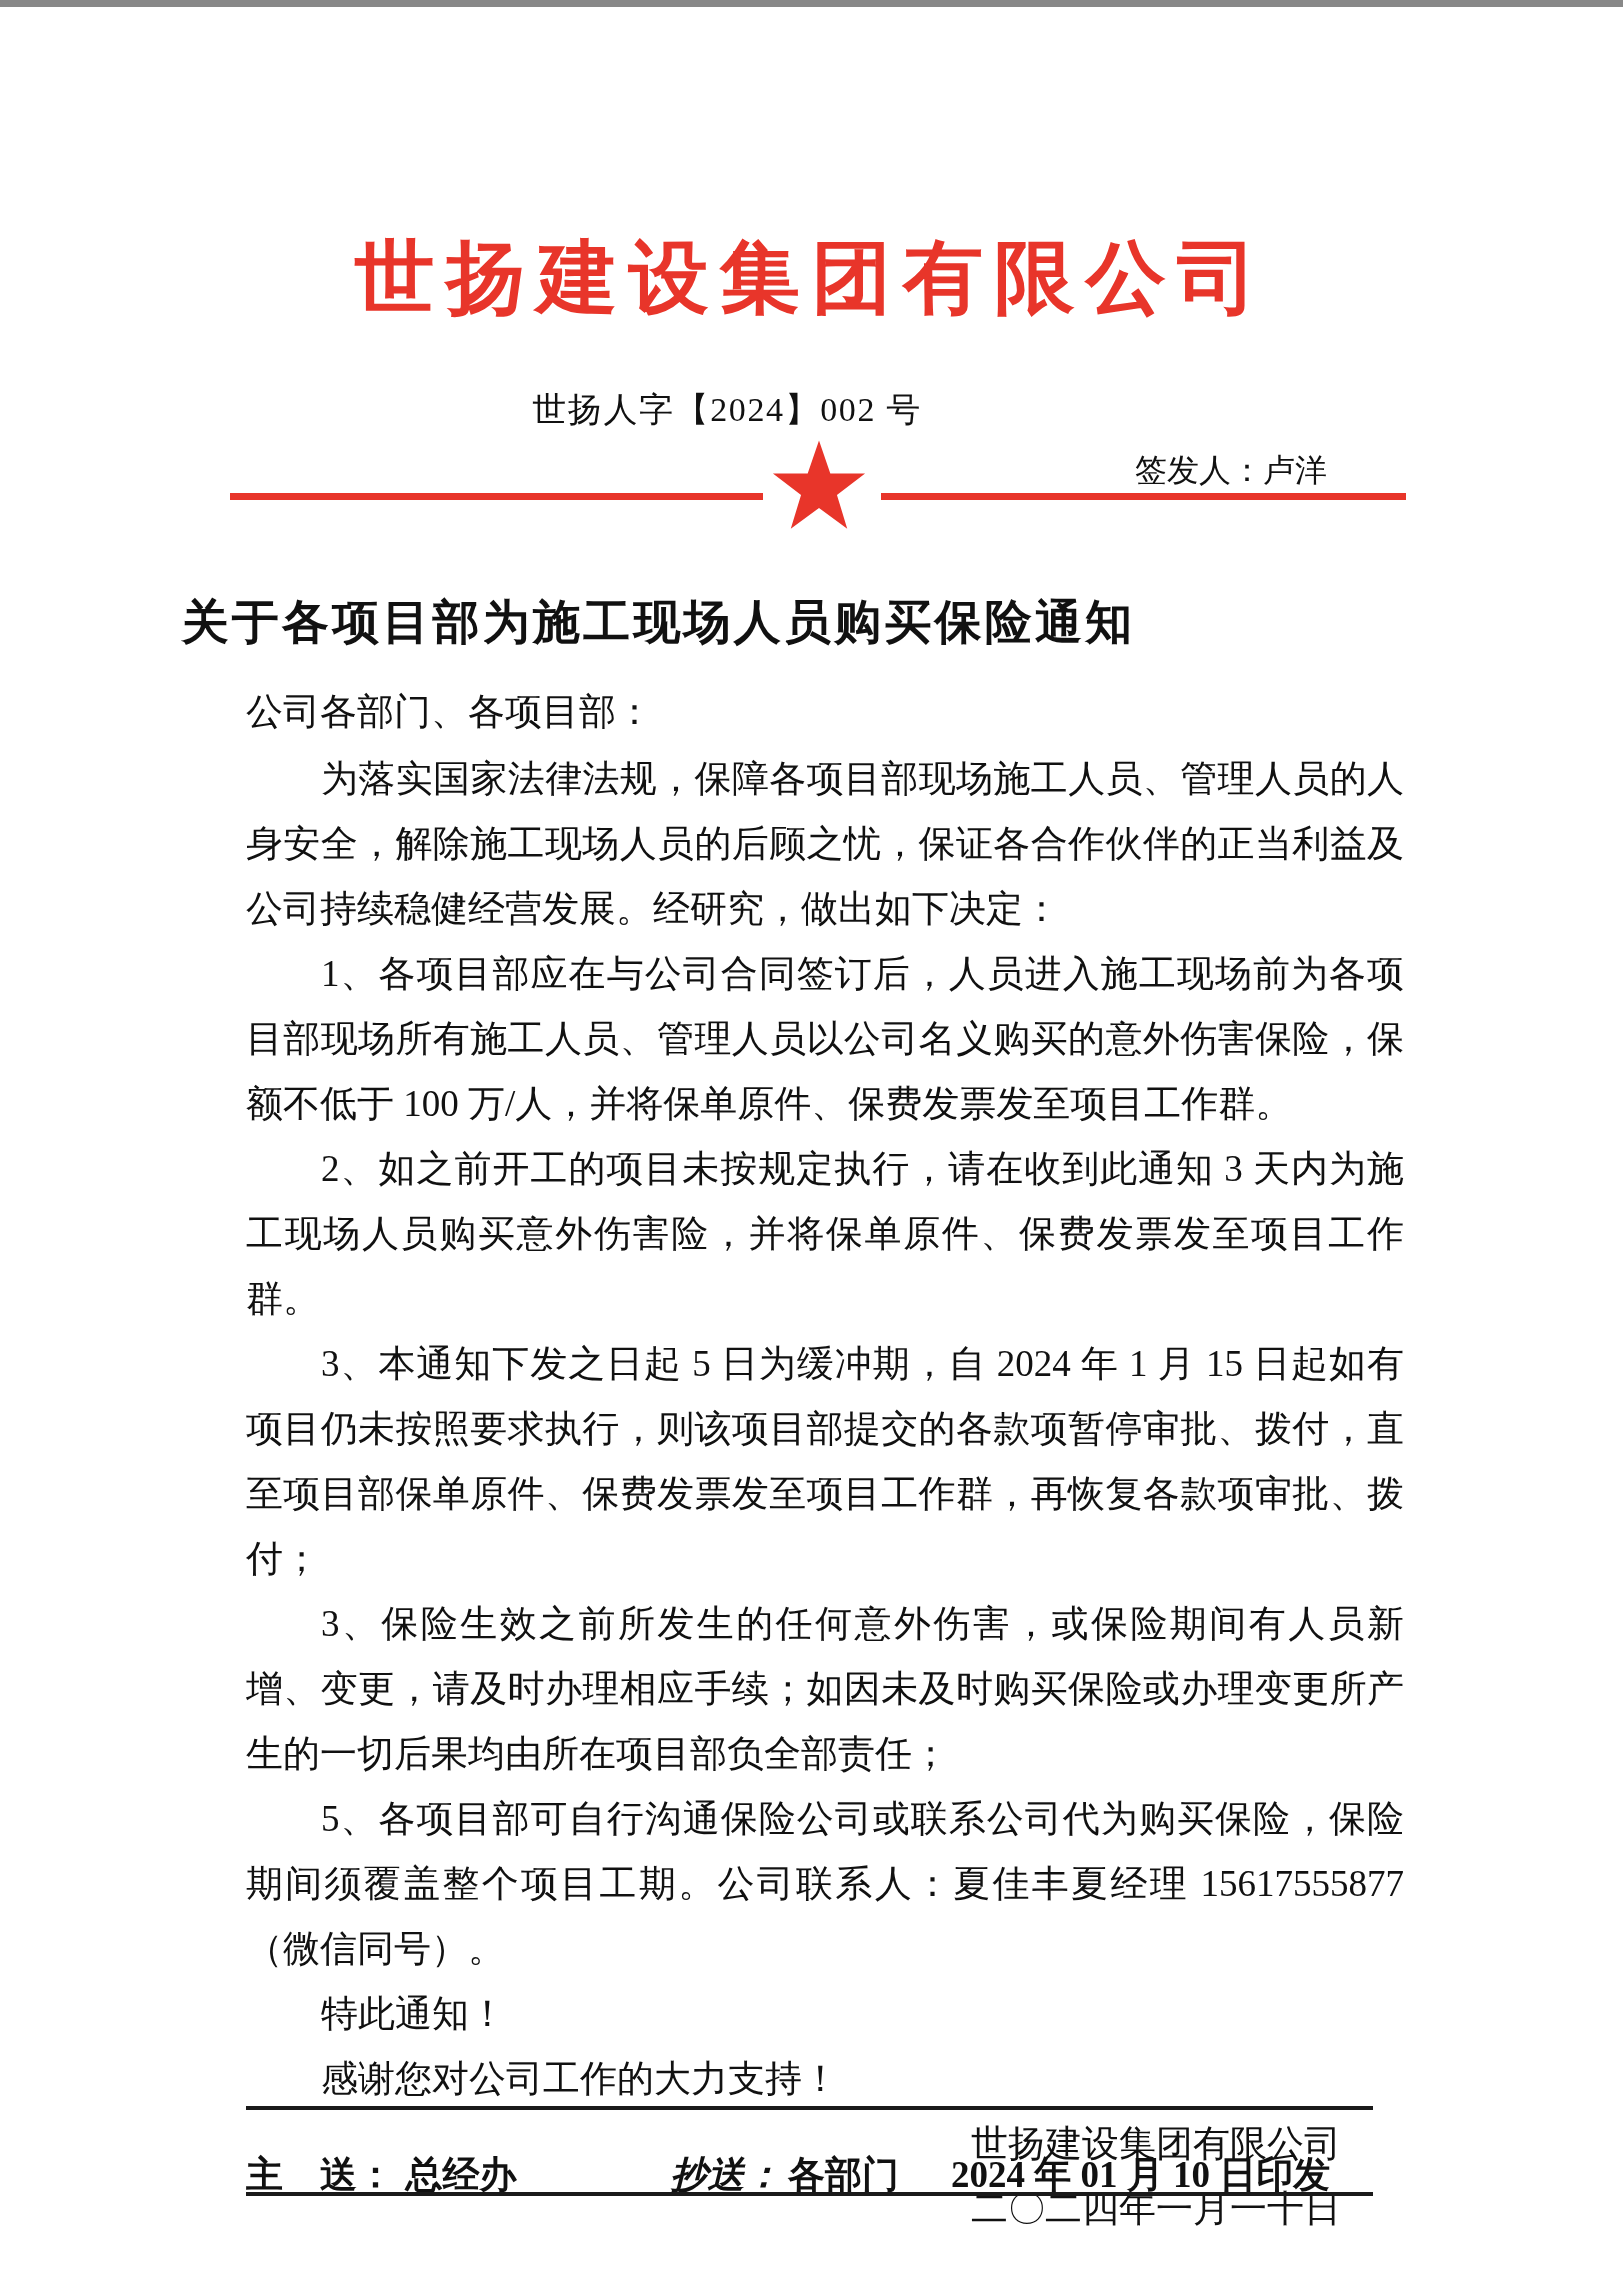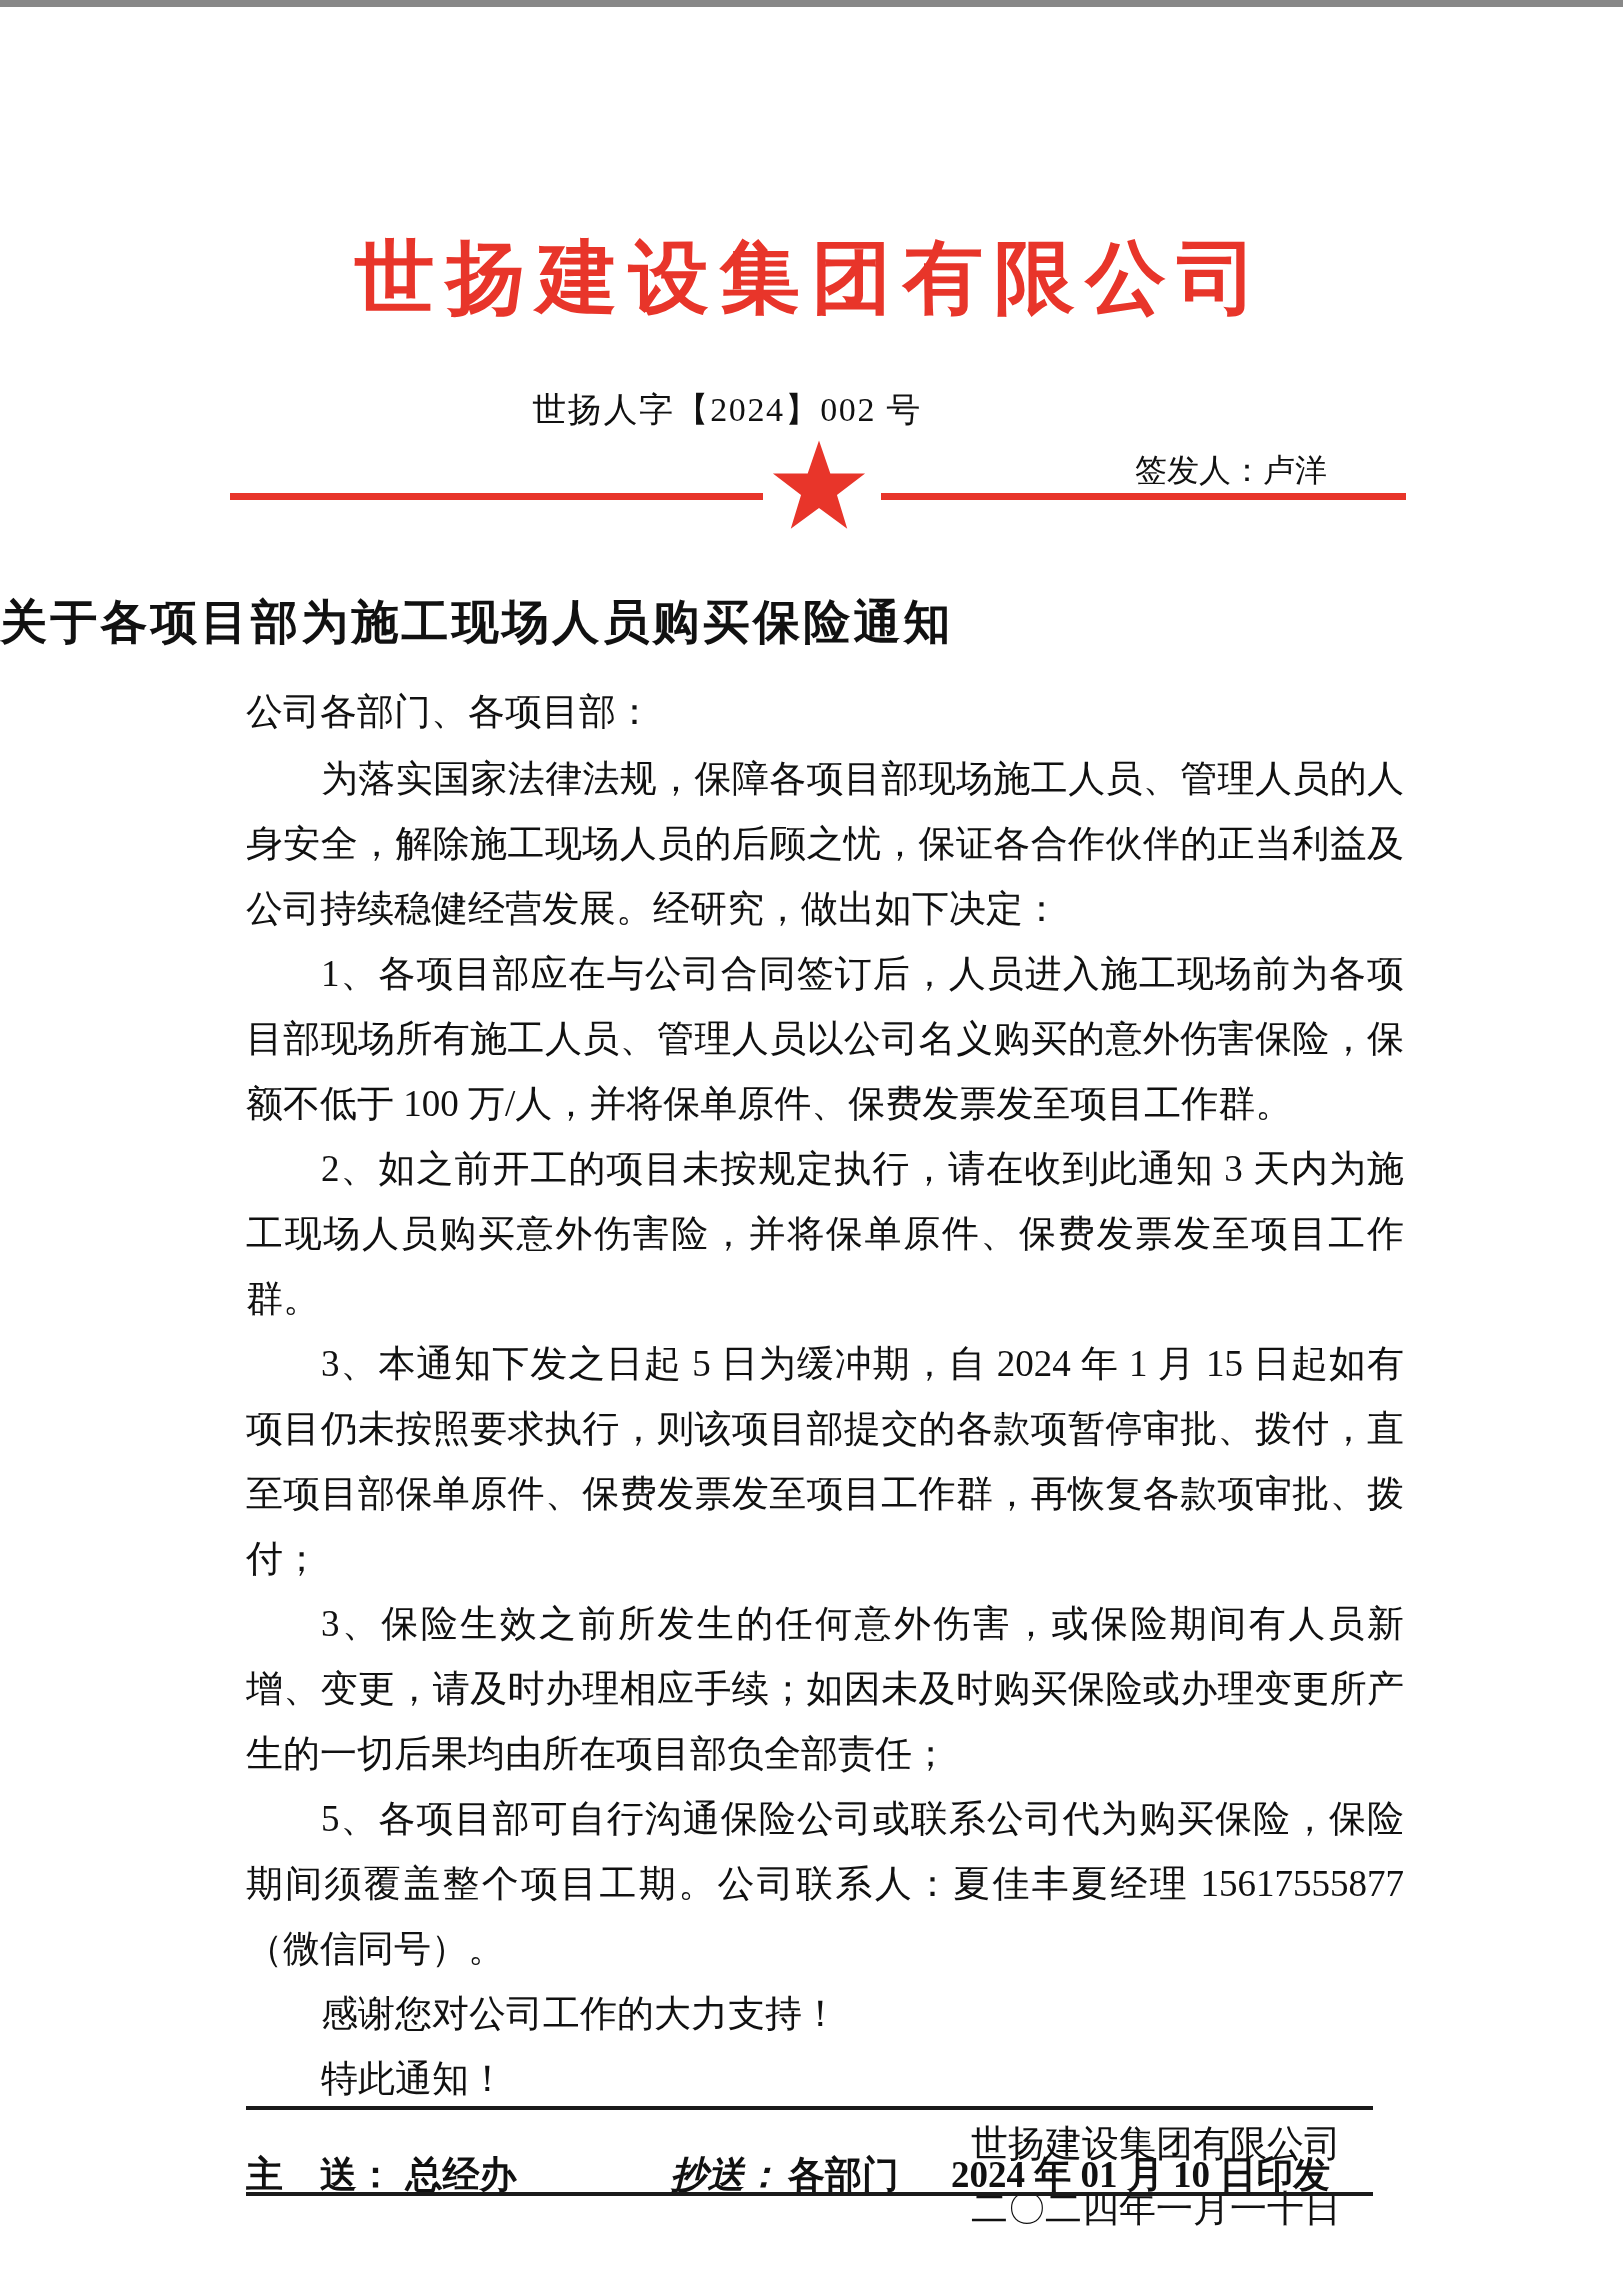--- a/index.html
+++ b/index.html
@@ -44,20 +44,21 @@
     background:#ffffff;
   }
   .star{
     position:absolute;top:433px;left:771px;
     width:96px;height:93px;
   }
   .star polygon{fill:#e8352a;}
   
   .doc-title{
     position:absolute;top:584px;left:0;width:1317px;
+    text-align:center;
     font-size:47px;font-weight:bold;
     letter-spacing:3.2px;
     white-space:nowrap;
   }
   .salutation{
     position:absolute;top:680px;left:246px;
     font-size:37px;
     white-space:nowrap;
     text-align:right;
   }
@@ -123,22 +124,22 @@
 
   <div class="salutation">公司各部门、各项目部：</div>
 
   <div class="body-block">
     <p>为落实国家法律法规，保障各项目部现场施工人员、管理人员的人身安全，解除施工现场人员的后顾之忧，保证各合作伙伴的正当利益及公司持续稳健经营发展。经研究，做出如下决定：</p>
     <p>1、各项目部应在与公司合同签订后，人员进入施工现场前为各项目部现场所有施工人员、管理人员以公司名义购买的意外伤害保险，保额不低于 100 万/人，并将保单原件、保费发票发至项目工作群。</p>
     <p>2、如之前开工的项目未按规定执行，请在收到此通知 3 天内为施工现场人员购买意外伤害险，并将保单原件、保费发票发至项目工作群。</p>
     <p>3、本通知下发之日起 5 日为缓冲期，自 2024 年 1 月 15 日起如有项目仍未按照要求执行，则该项目部提交的各款项暂停审批、拨付，直至项目部保单原件、保费发票发至项目工作群，再恢复各款项审批、拨付；</p>
     <p>3、保险生效之前所发生的任何意外伤害，或保险期间有人员新增、变更，请及时办理相应手续；如因未及时购买保险或办理变更所产生的一切后果均由所在项目部负全部责任；</p>
     <p>5、各项目部可自行沟通保险公司或联系公司代为购买保险，保险期间须覆盖整个项目工期。公司联系人：夏佳丰夏经理 15617555877（微信同号）。</p>
+    <p>特此通知！</p>
     <p>感谢您对公司工作的大力支持！</p>
-    <p>特此通知！</p>
     <div class="sig-line">世扬建设集团有限公司</div>
     <div class="sig-line">二〇二四年一月一十日</div>
   </div>
 
   <div class="footer-rule footer-rule-1"></div>
 
   <div class="footer-row footer-row-2">
     <span>主　送：</span><span class="main-send-value">总经办</span><span class="cc-label">抄送：</span><span class="cc-value">各部门</span><span class="print-date">2024 年 01 月 10 日印发</span>
   </div>
   <div class="footer-rule footer-rule-2"></div>

